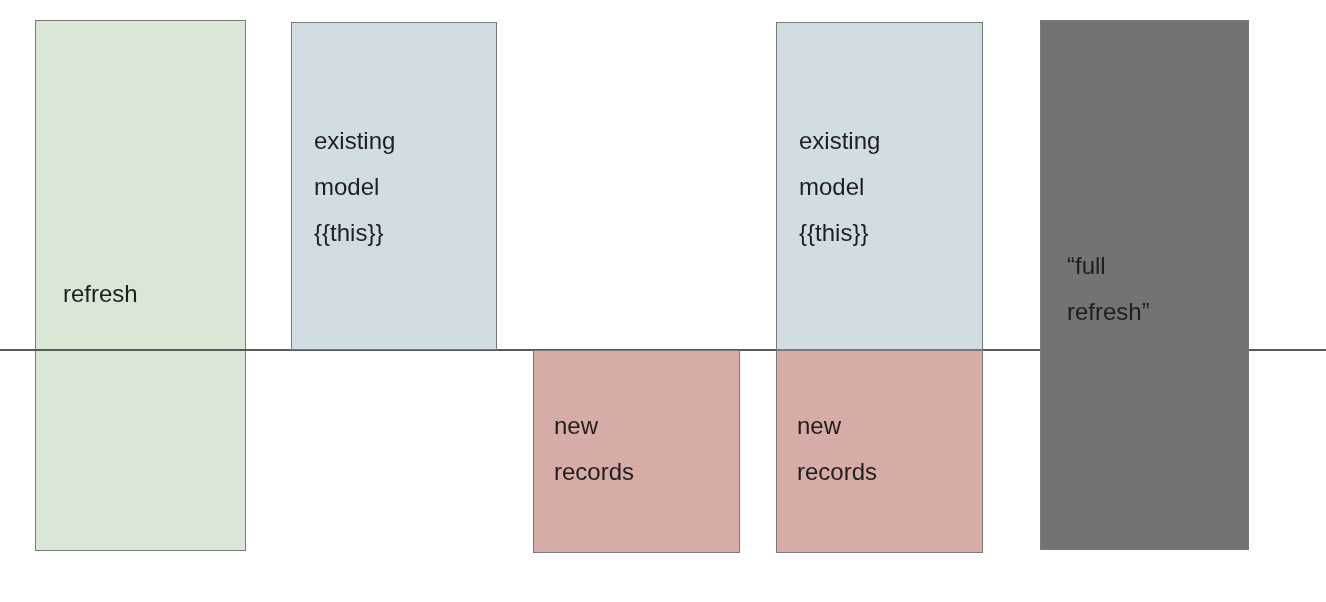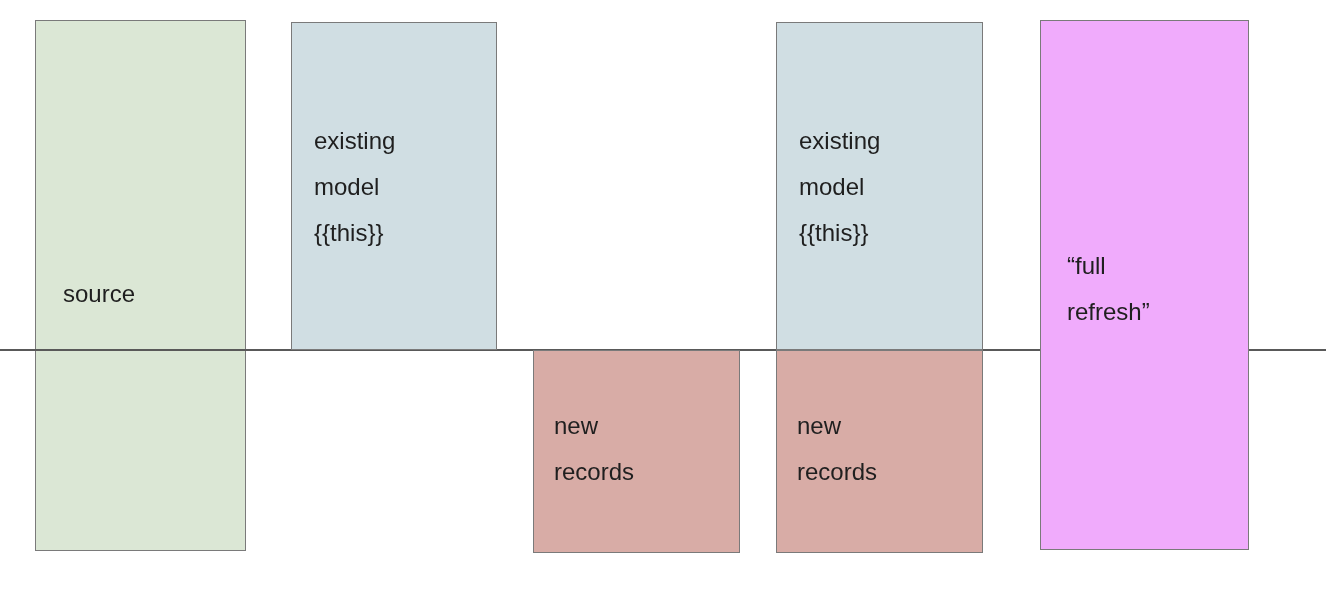--- a/index.html
+++ b/index.html
@@ -49,21 +49,21 @@
   .box-existing-2 .box-label    { left: 22px; top: 95px; }
   .box-new-records-2 .box-label { left: 20px; top: 52px; }
   .box-full-refresh .box-label  { left: 26px; top: 222px; }
 </style>
 </head>
 <body>
 
 <div class="canvas">
 
   <div class="box box-source" style="background-color: rgb(219, 231, 213);">
-    <span class="box-label">source</span>
+    <span class="box-label">refresh</span>
   </div>
 
   <div class="box box-existing-1" style="background-color: rgb(208, 222, 227);">
     <span class="box-label">existing
 model
 {{this}}</span>
   </div>
 
   <div class="timeline" style="border-top-color: rgb(89, 89, 89);"></div>
 
@@ -76,18 +76,18 @@
     <span class="box-label">existing
 model
 {{this}}</span>
   </div>
 
   <div class="box box-new-records-2" style="background-color: rgb(216, 172, 166);">
     <span class="box-label">new
 records</span>
   </div>
 
-  <div class="box box-full-refresh" style="background-color: #f0abfc;">
+  <div class="box box-full-refresh" style="background-color: #737373;">
     <span class="box-label">“full
 refresh”</span>
   </div>
 
 </div>
 
 </body></html>

